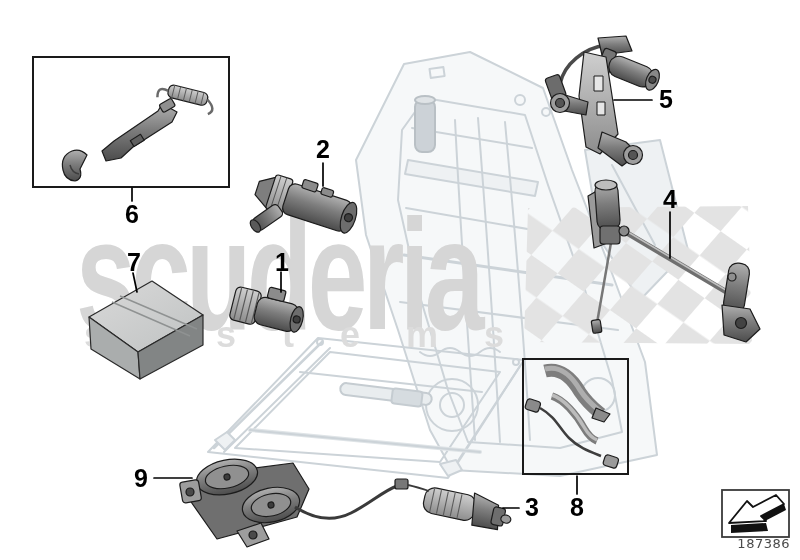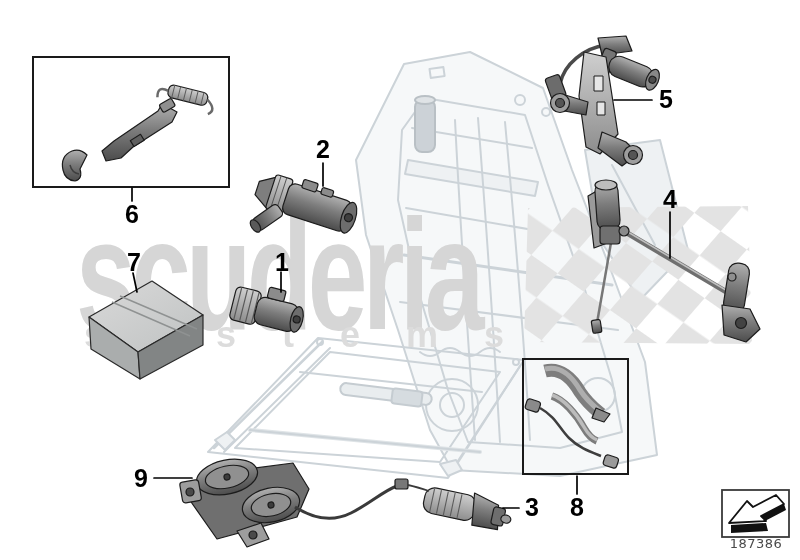--- a/index.html
+++ b/index.html
@@ -8,21 +8,21 @@
     font-family:"Liberation Sans",sans-serif;
   }
   .stage svg{position:absolute;left:0;top:0;}
   .callout{
     position:absolute;transform:translateX(-50%);
     font-family:"Liberation Sans",sans-serif;
     font-weight:bold;font-size:25px;line-height:1;color:#000;
     user-select:none;white-space:nowrap;
   }
   .drawing-number{
-    position:absolute;left:722px;top:536px;width:68px;text-align:center;
+    position:absolute;left:722px;top:536px;width:68px;text-align:right;
     font-family:"DejaVu Sans",sans-serif;font-size:13px;color:#4a4a4a;letter-spacing:0.5px;
   }
 </style>
 </head>
 <body>
 
 <div class="stage">
 
 <svg width="800" height="560" viewBox="0 0 800 560">
   <defs>

